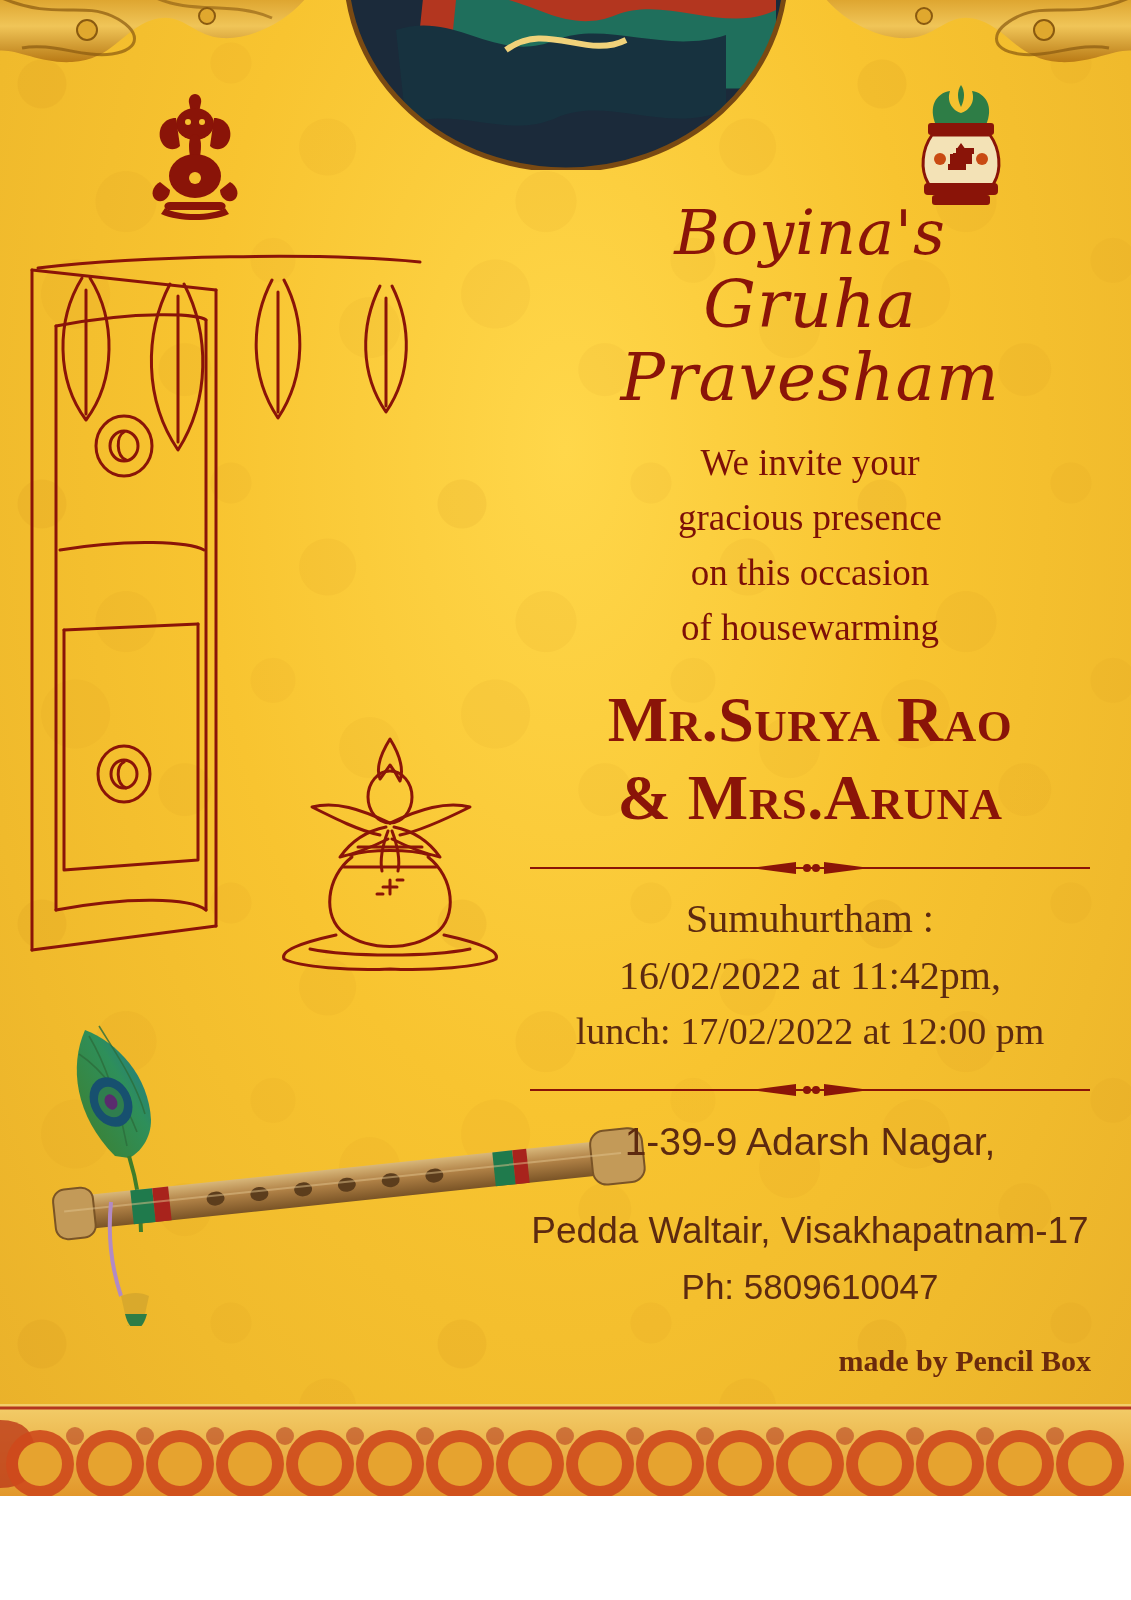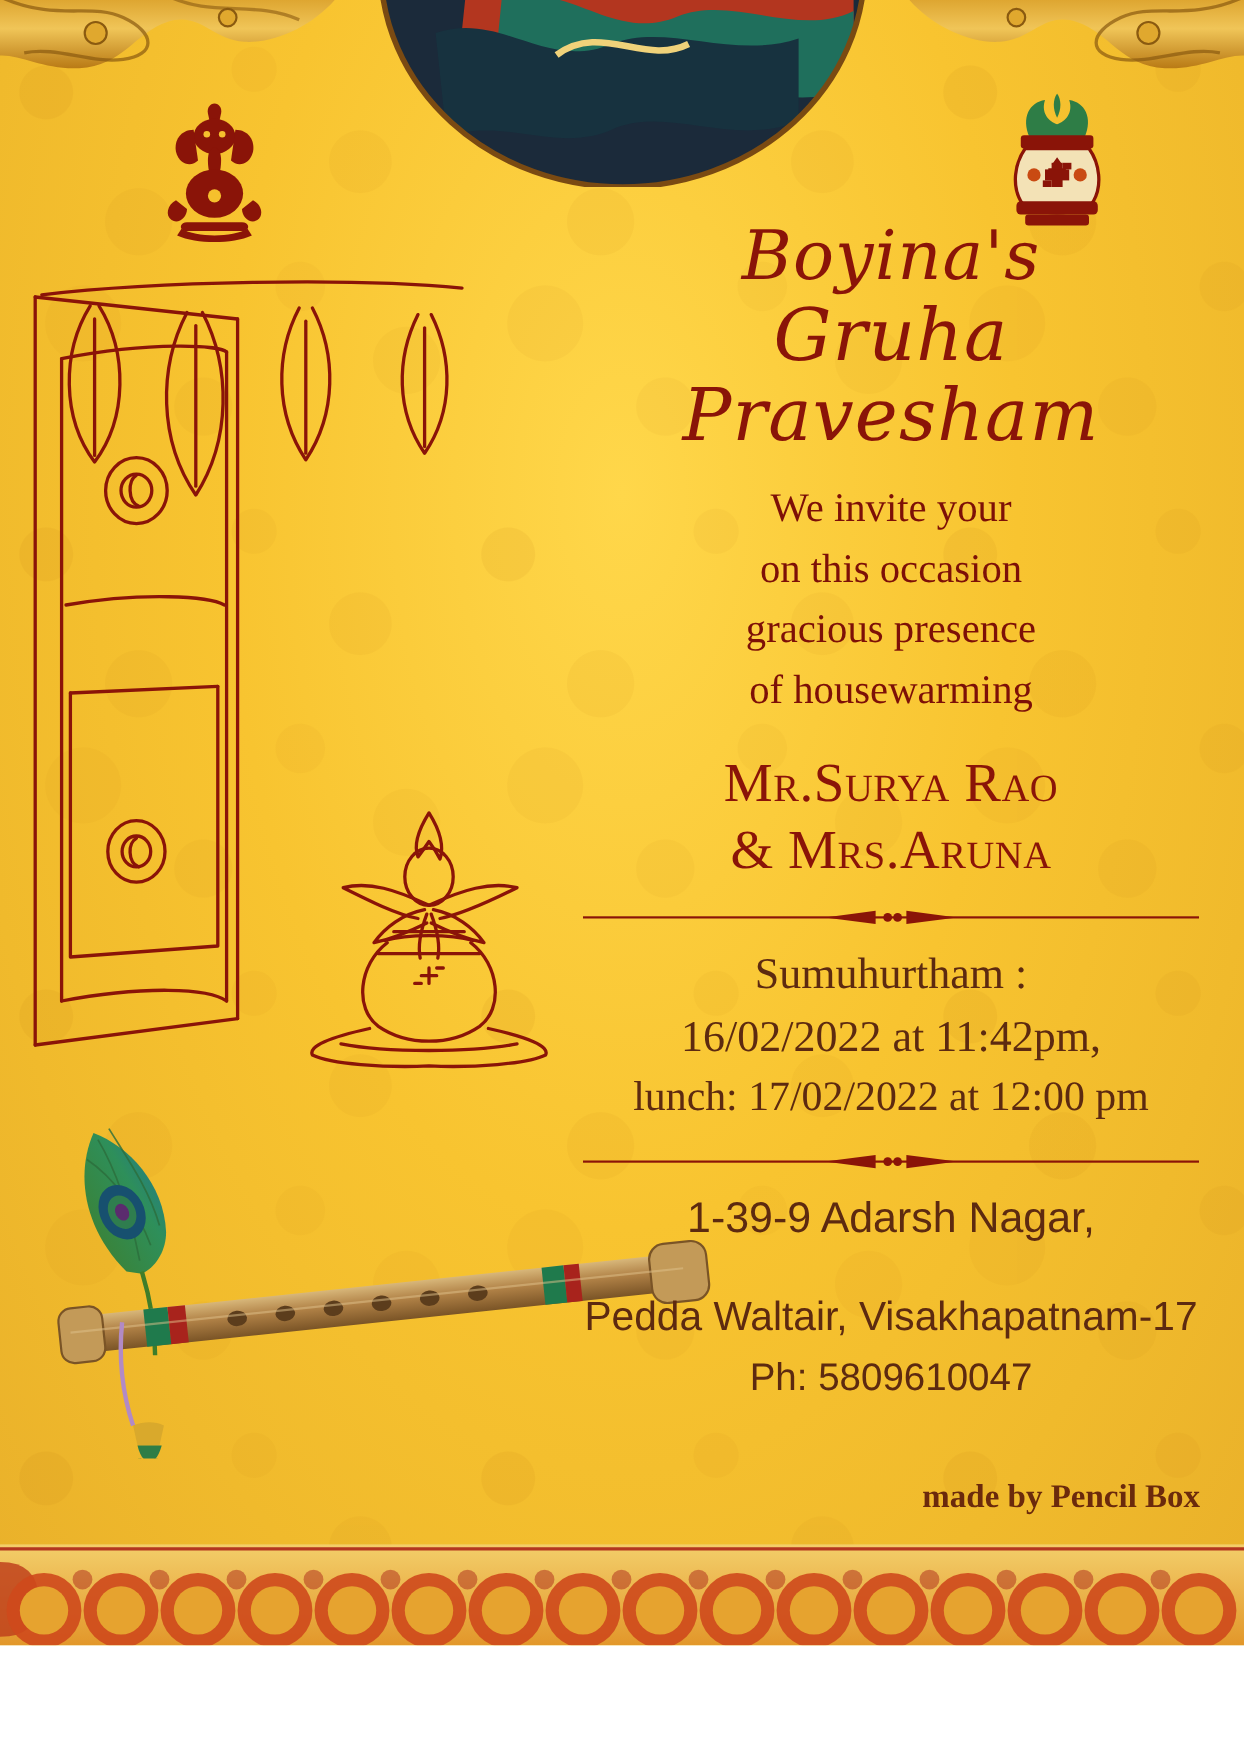--- a/index.html
+++ b/index.html
@@ -140,23 +140,23 @@
     font-family: "Liberation Serif", serif;
     font-size: 37px;
     line-height: 1.48;
     color: #7d1007;
     margin-bottom: 26px;
   }
   .invite-lines div { white-space: nowrap; }
 
   .host {
     font-family: "Liberation Serif", serif;
-    font-weight: normal;
+    font-weight: bold;
     font-variant: small-caps;
-    font-size: 50px;
+    font-size: 64px;
     line-height: 1.22;
     color: #8a1408;
     letter-spacing: 0.5px;
   }
 
   .divider {
     position: relative;
     width: 100%;
     height: 26px;
     margin: 18px 0 10px 0;
@@ -419,22 +419,22 @@
     <path d="M82 330 L84 350 M90 332 L90 352 M97 330 L96 350" stroke="#2e7d46" stroke-width="3"></path>
   </svg>
 
   <div class="content">
 
     <div class="family-name">Boyina's</div>
     <div class="event-title">Gruha Pravesham</div>
 
     <div class="invite-lines">
       <div>We invite your</div>
+      <div>gracious presence</div>
       <div>on this occasion</div>
-      <div>gracious presence</div>
       <div>of housewarming</div>
     </div>
 
     <div class="host">
       <div>Mr.Surya Rao</div>
       <div>&amp; Mrs.Aruna</div>
     </div>
 
     <div class="divider">
       <div class="rule"></div>

